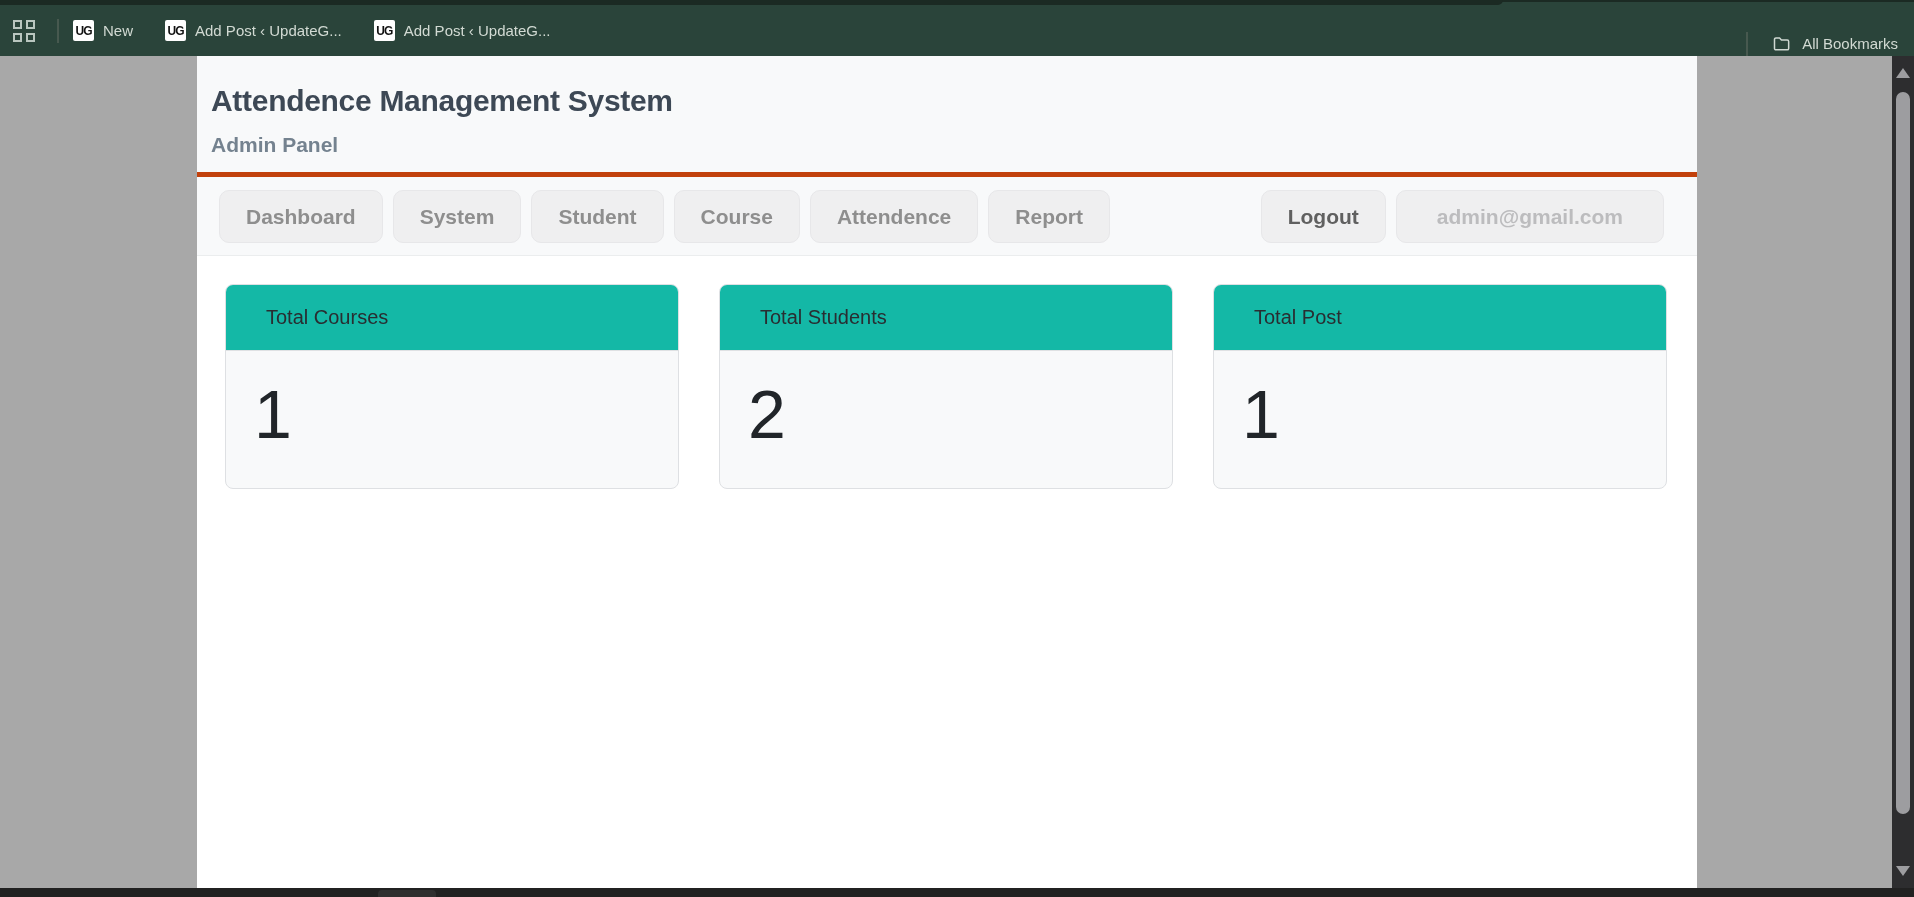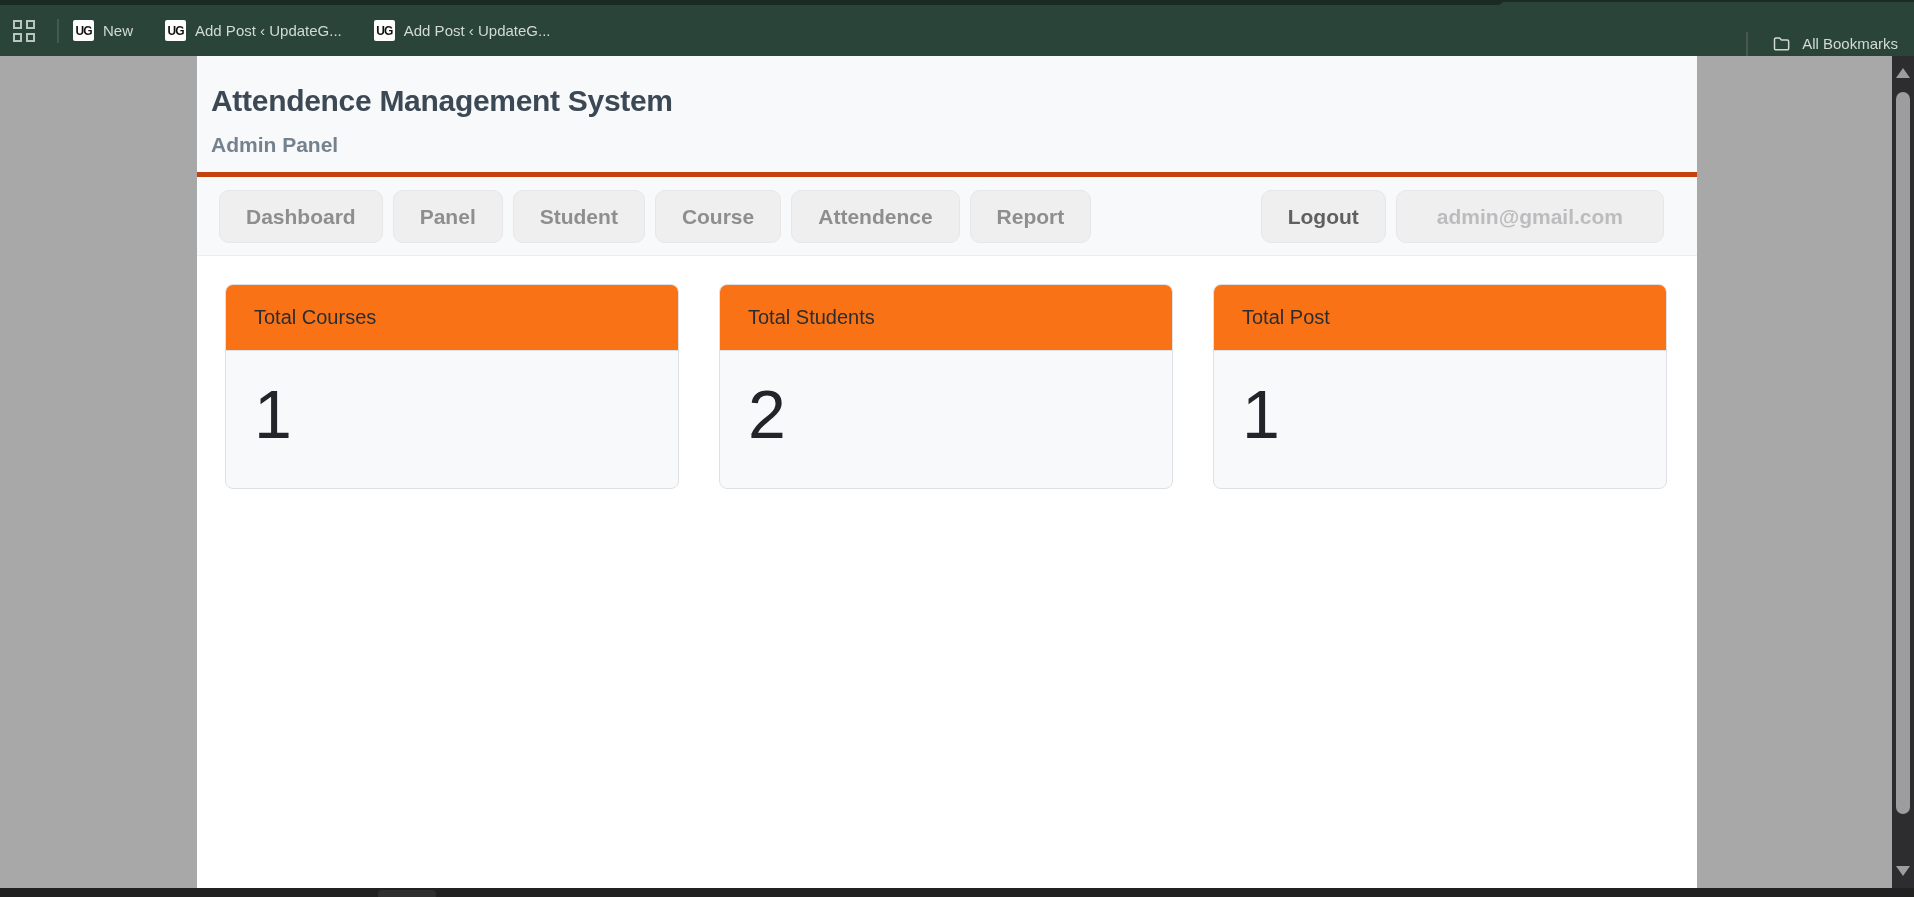--- a/index.html
+++ b/index.html
@@ -115,23 +115,23 @@
     padding: 28px 30px 0 28px;
   }
   .card {
     flex: 1;
     background: #f8f9fa;
     border: 1px solid #dee0e3;
     border-radius: 8px;
     overflow: hidden;
   }
   .card-header {
-    background: #f97316;
+    background: #14b8a6;
     border-bottom: 1px solid #dfe1e3;
-    padding: 19px 28px;
+    padding: 19px 40px;
     font-size: 20px; line-height: 27px;
     color: #292d31;
   }
   .card-body { padding: 30px 28px 41px 28px; }
   .card-value {
     font-size: 68px; line-height: 66px; font-weight: 500;
     color: #212529;
   }
 
   
@@ -214,21 +214,21 @@
 
   <div class="page">
 
     <header class="page-header">
       <div class="page-title">Attendence Management System</div>
       <div class="page-subtitle">Admin Panel</div>
     </header>
 
     <nav class="nav-row">
       <button class="nav-btn">Dashboard</button>
-      <button class="nav-btn">Panel</button>
+      <button class="nav-btn">System</button>
       <button class="nav-btn">Student</button>
       <button class="nav-btn">Course</button>
       <button class="nav-btn">Attendence</button>
       <button class="nav-btn">Report</button>
       <div class="nav-spacer"></div>
       <button class="right-btn logout-btn">Logout</button>
       <button class="right-btn email-btn">admin@gmail.com</button>
     </nav>
 
     <section class="cards-row">

